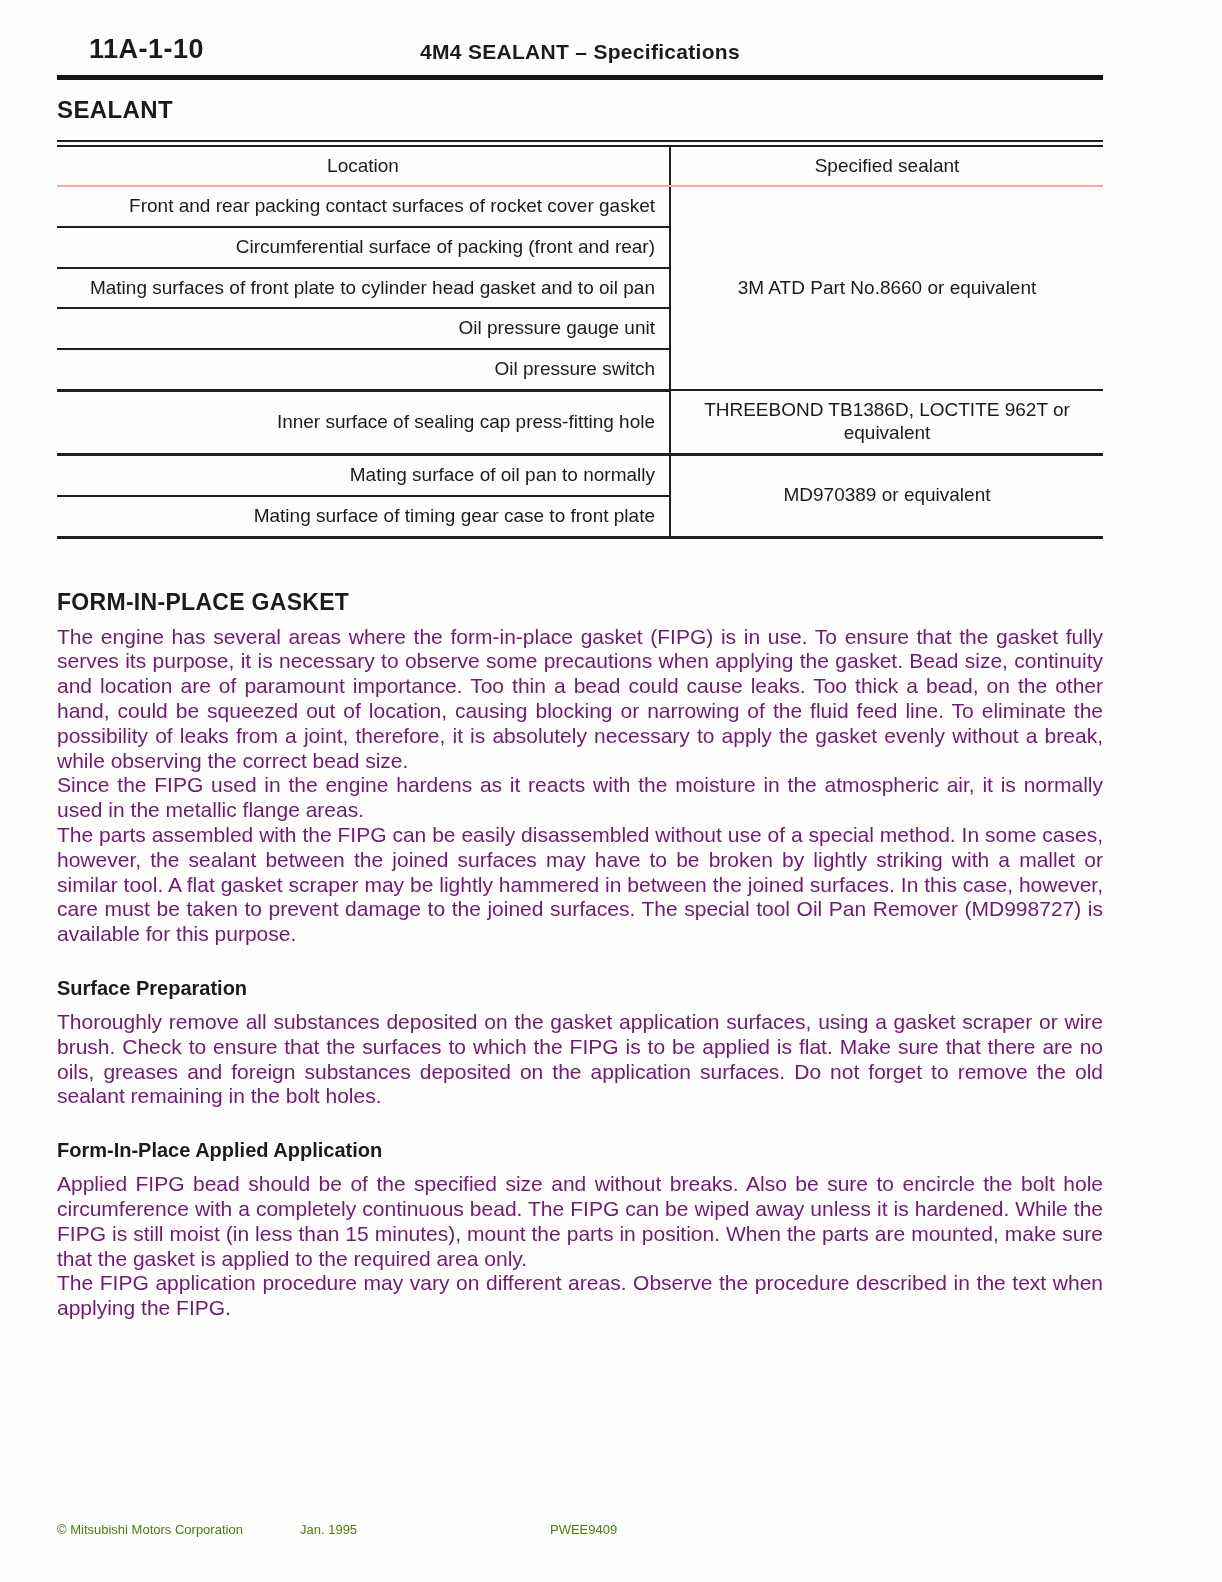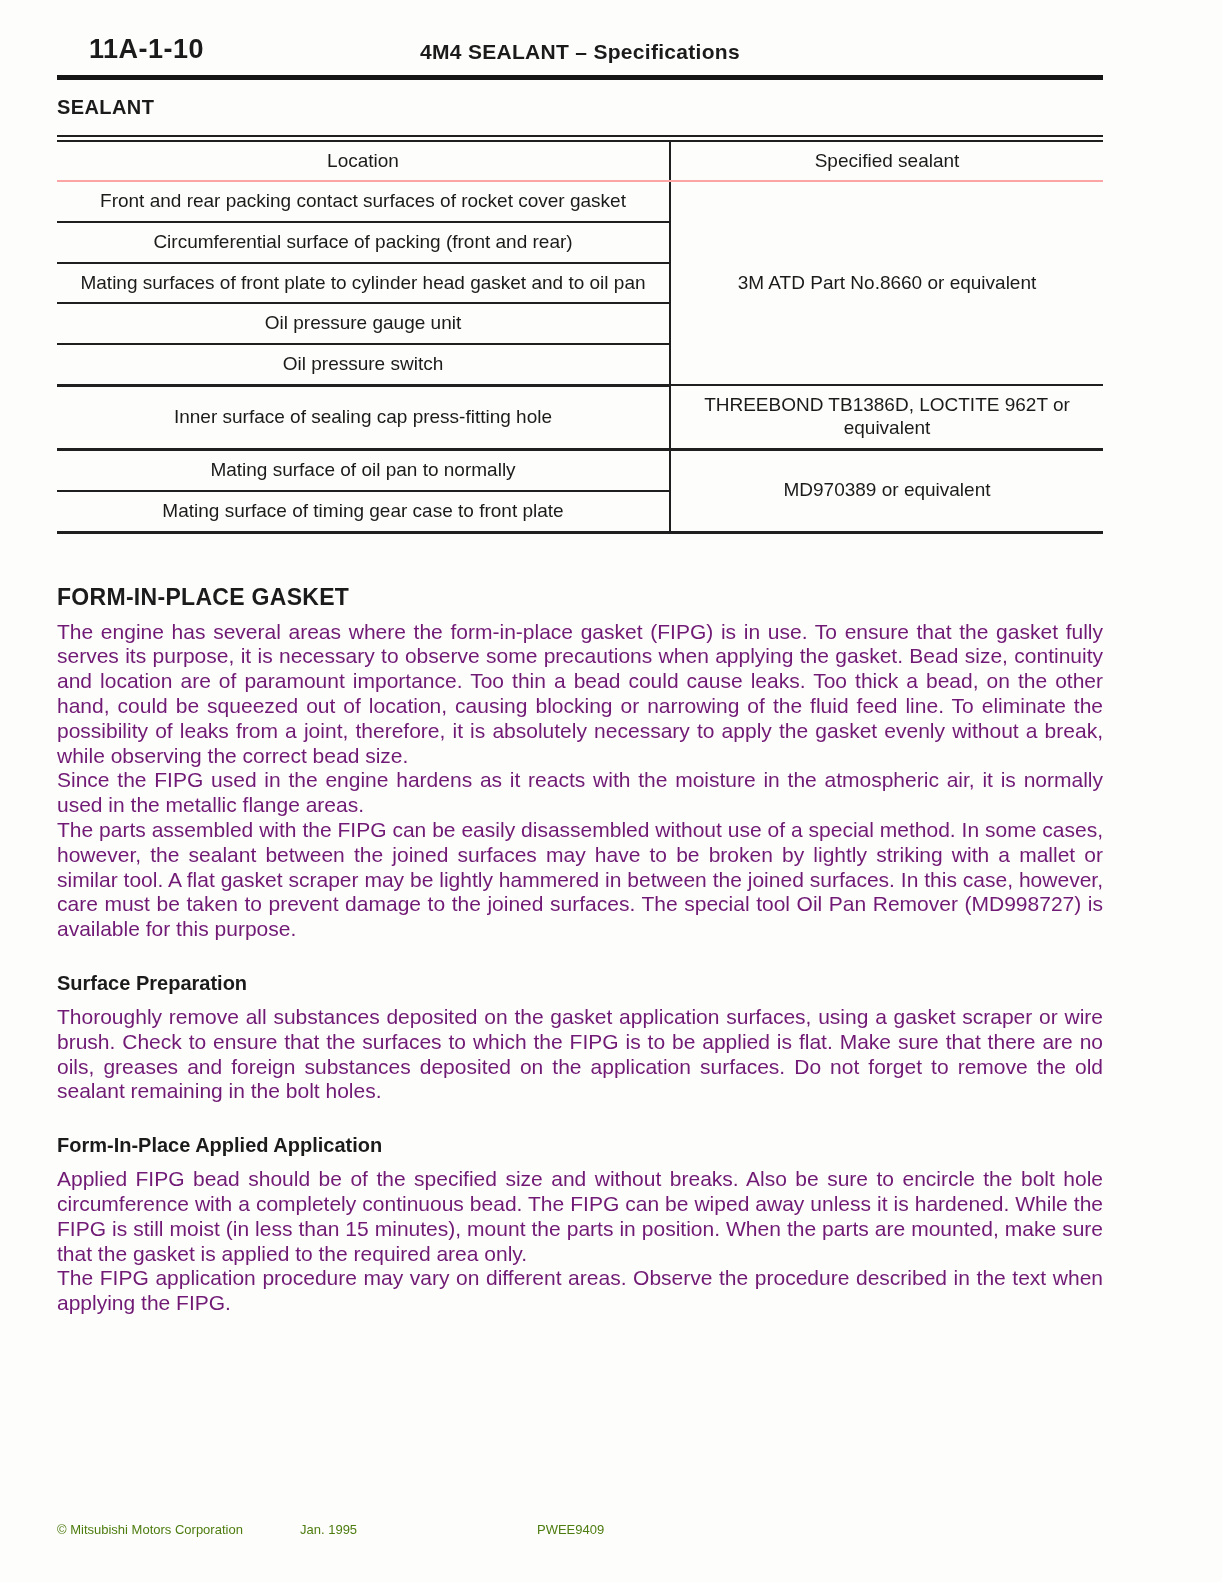--- a/index.html
+++ b/index.html
@@ -36,21 +36,21 @@
   }
   .header-rule {
     margin-top: 9px;
     height: 5px;
     background: #161616;
   }
 
   
   h1.section-heading {
     margin-top: 16px;
-    font-size: 20px;
+    font-size: 24px;
     font-weight: bold;
     letter-spacing: 0.4px;
   }
 
   table.sealant-table {
     margin-top: 16px;
     width: 100%;
     border-collapse: collapse;
     border-top: 7px double #1f1f1f;
     border-bottom: 3px solid #1f1f1f;
@@ -62,21 +62,21 @@
     padding: 8px 10px;
     border-bottom: 2px solid #fca5a5;
   }
   .sealant-table th + th { border-left: 2px solid #1f1f1f; }
   .sealant-table td {
     padding: 8px 14px;
     border-bottom: 2px solid #1f1f1f;
     vertical-align: middle;
     line-height: 1.2;
   }
-  .sealant-table td.loc { width: 613px; text-align: center; }
+  .sealant-table td.loc { width: 613px; text-align: right; }
   .sealant-table td.seal {
     text-align: center;
     border-left: 2px solid #1f1f1f;
     padding: 8px 24px;
   }
   .sealant-table tr.group-end > td { border-bottom: 3px solid #1f1f1f; }
   .sealant-table tr.tall > td { height: 58px; }
 
   
   h2.fipg-heading {
@@ -103,21 +103,21 @@
   .page-footer {
     position: absolute;
     left: 0; right: 0; bottom: 42px;
     height: 18px;
     font-size: 13px;
     font-weight: normal;
     color: #4d7c0f;
   }
   .page-footer .copyright { position: absolute; left: 57px; }
   .page-footer .date { position: absolute; left: 300px; }
-  .page-footer .code { position: absolute; left: 537px; }
+  .page-footer .code { position: absolute; left: 550px; }
 </style>
 </head>
 <body>
 
 <div class="page">
   <div class="content">
 
     <div class="page-header">
       <div class="page-number">11A-1-10</div>
       <div class="doc-title">4M4 SEALANT – Specifications</div>

